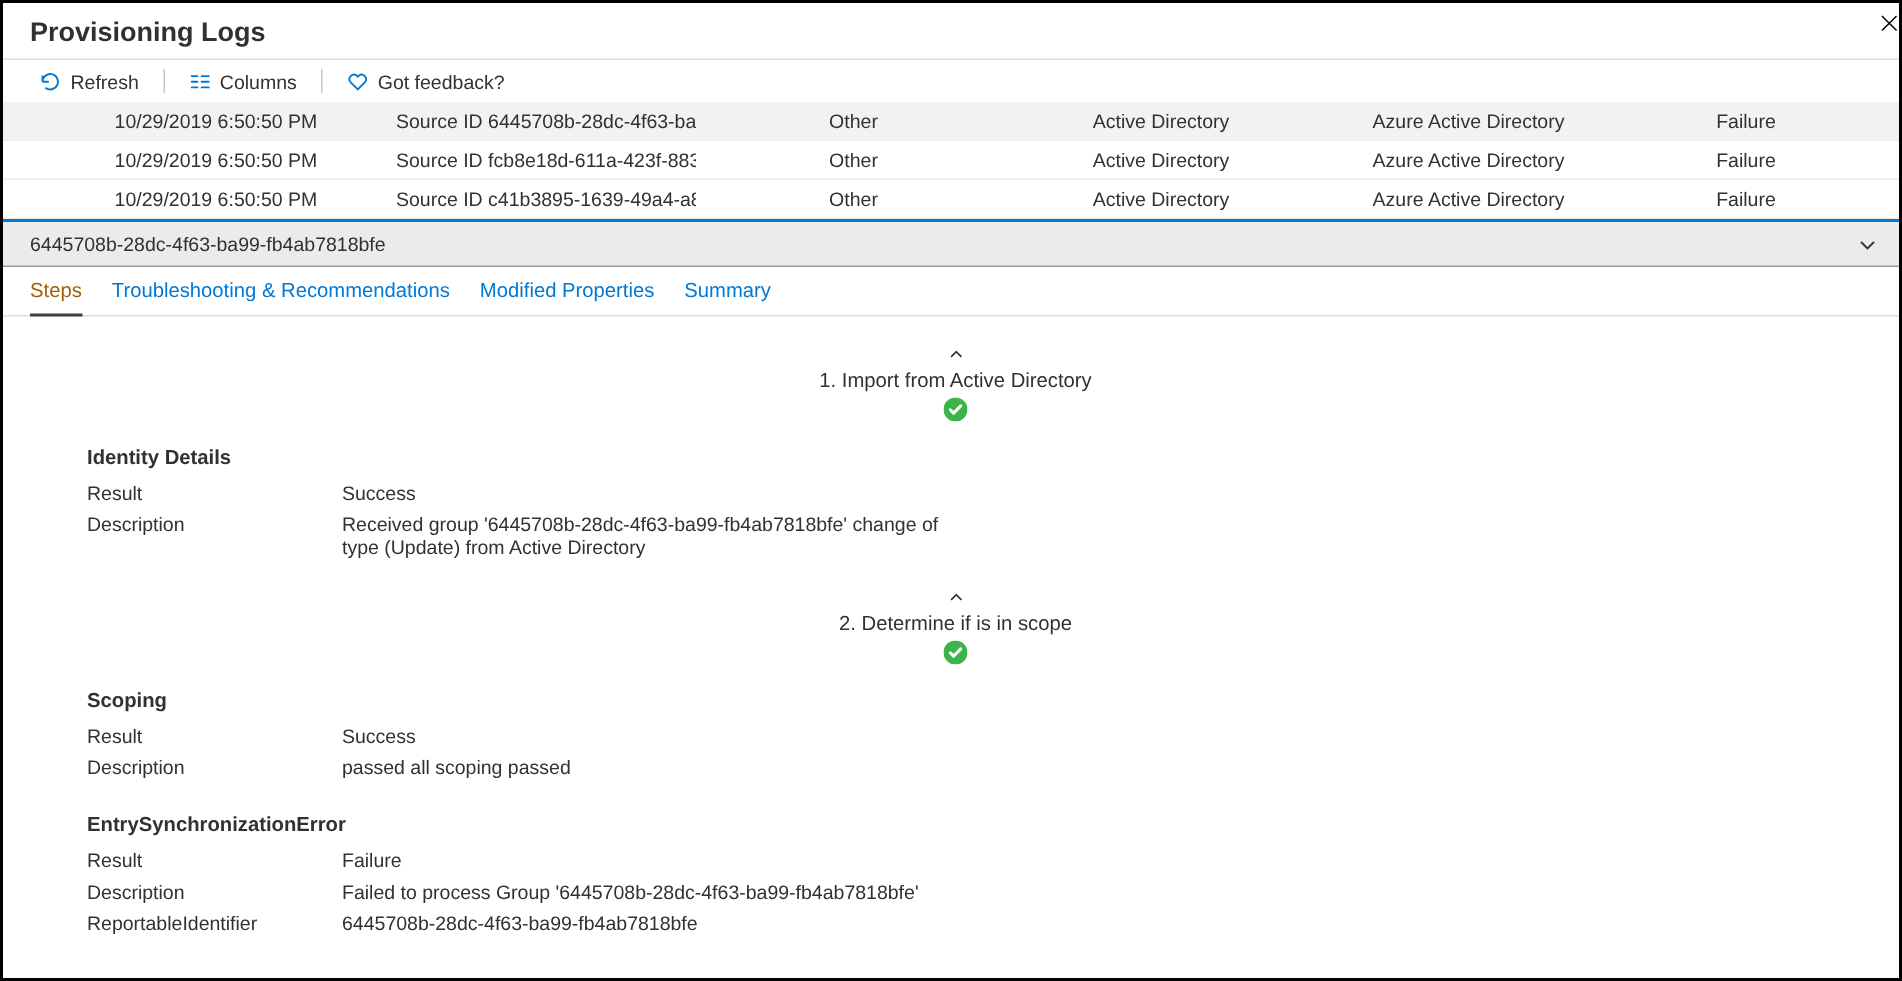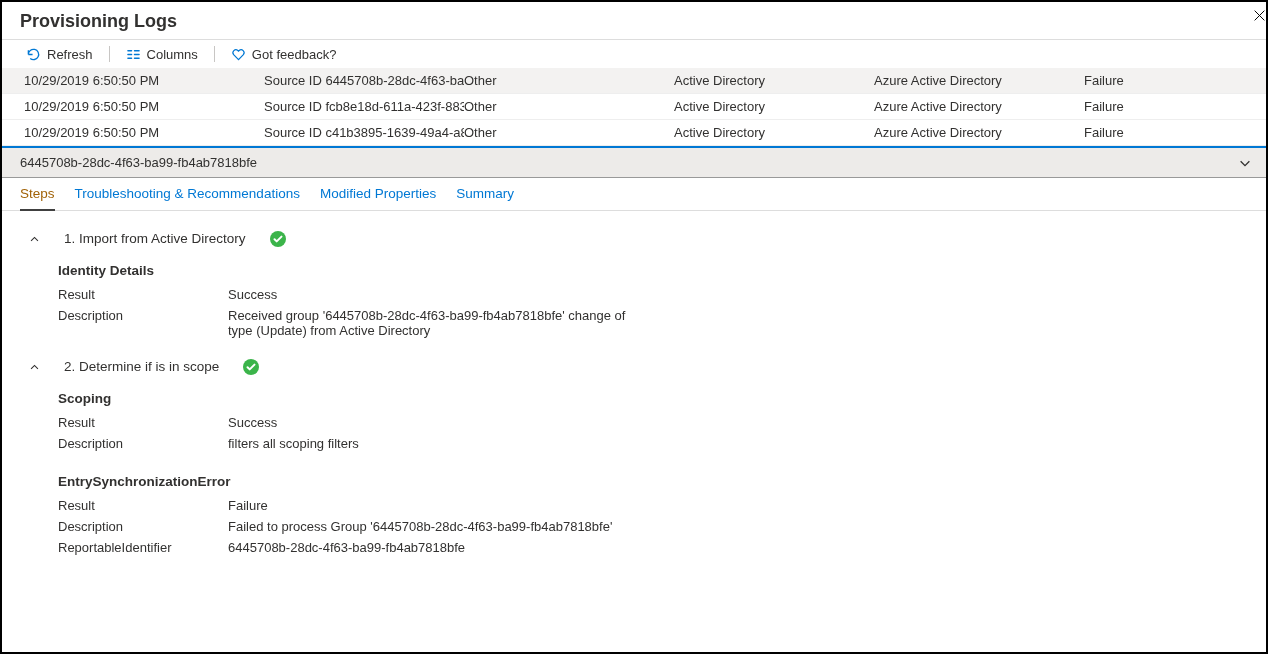--- a/index.html
+++ b/index.html
@@ -44,21 +44,21 @@
     padding: 0 6px;
   }
   .toolbar .sep {
     width: 1px;
     height: 16px;
     background: #c8c6c4;
     margin: 0 10px;
   }
   .ic { display:inline-flex; width:15px; height:15px; }
   
-  .table { width: 100%; }
+  .table { width: 100%; text-align: center; }
   .row {
     display: grid;
     grid-template-columns: 240px 200px 210px 200px 210px 160px;
     padding: 5px 10px 5px 22px;
     border-bottom: 1px solid #eee;
     font-size: 13px;
     align-items: center;
   }
   .row.sel { background: #f3f2f1; }
   .src { white-space: nowrap; overflow:hidden; }
@@ -92,22 +92,24 @@
   }
   .tab.active {
     color: #a16207;
     border-bottom: 2px solid #404040;
     margin-bottom: -1px;
   }
   
   .content { padding: 12px 20px 0 26px; }
   .step-head {
     display:flex;
-    gap: 24px;
+    align-items:center;
+    gap: 4px;
     padding: 8px 0 6px;
+    flex-direction: column;
   }
   .caret {
     width: 12px; display:inline-flex; align-items:center; justify-content:center;
     cursor:pointer;
   }
   .step-title { font-size: 13.5px; }
   .stat-ic { width:16px; height:16px; display:inline-flex; }
   .stat-ic svg { width:100%; height:100%; }
   .sub-block { padding: 10px 0 10px 30px; }
   .sub-title { font-weight:600; font-size:13.5px; margin-bottom:6px; }
@@ -249,21 +251,21 @@
     </span>
   </div>
   <div class="sub-block">
     <div class="sub-title">Scoping</div>
     <div class="kv">
       <div class="k">Result</div>
       <div class="v">Success</div>
     </div>
     <div class="kv">
       <div class="k">Description</div>
-      <div class="v">filters all scoping filters</div>
+      <div class="v">passed all scoping passed</div>
     </div>
   </div>
 
   <div class="sub-block" style="padding-bottom:0">
     <div class="sub-title">EntrySynchronizationError</div>
     <div class="kv">
       <div class="k">Result</div>
       <div class="v">Failure</div>
     </div>
     <div class="kv">

